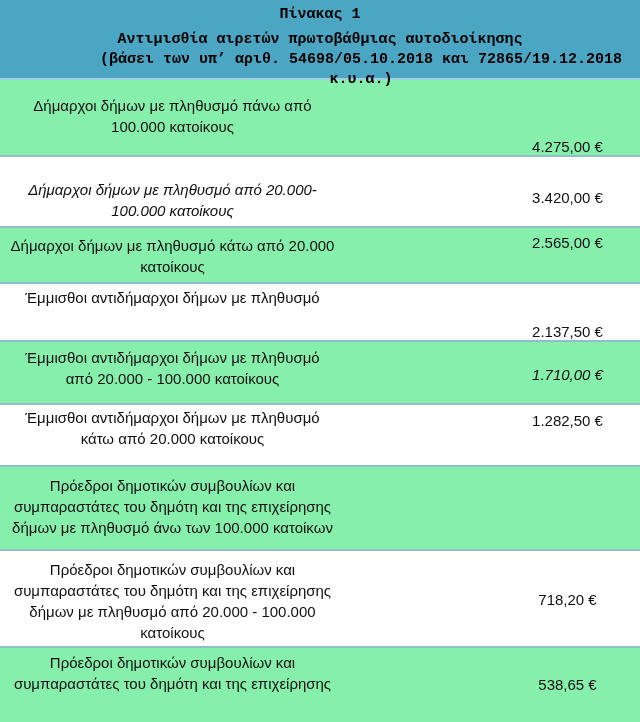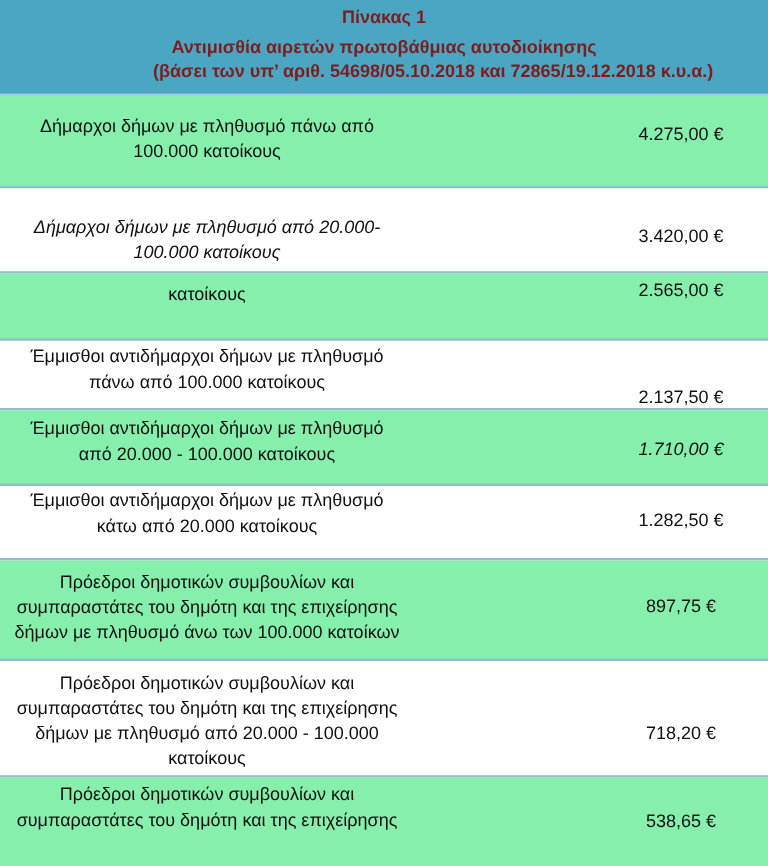--- a/index.html
+++ b/index.html
@@ -4,26 +4,27 @@
   <style>
     html, body { margin: 0; padding: 0; }
     body {
       width: 640px; height: 722px; overflow: hidden;
       background: #ffffff;
       font-family: "Liberation Sans", "DejaVu Sans", sans-serif;
       color: #111;
     }
     .header {
       background: #4ba6c4;
-      color: #7f1d1d;
+      color: #000000;
       height: 80px;
       box-sizing: border-box;
       text-align: center;
       font-weight: bold;
       border-bottom: 2px solid #9fd0df;
+      font-family: Liberation Mono, monospace;
     }
     .header .table-no { font-size: 15px; padding-top: 4px; height: 26px; line-height: 22px; }
     .header .title { font-size: 15px; line-height: 20px; }
     .header .subtitle { font-size: 15px; line-height: 20px; padding-left: 60px; margin-left: 22px; }
     .row {
       display: flex;
       box-sizing: border-box;
       border-bottom: 2px solid #8fbfcd;
     }
     .row.shaded { background: #86efac; }
@@ -38,28 +39,28 @@
       display: flex; flex-direction: column; justify-content: center;
     }
     .cell-value {
       flex: 1;
       font-size: 15px;
       text-align: center;
       box-sizing: border-box;
       padding-left: 150px;
       display: flex; flex-direction: column;
     }
-    .r1 { height: 77px; } .r1 .cell-label { justify-content: flex-start; padding-top: 15px; } .r1 .cell-value { padding-top: 24px; }
+    .r1 { height: 77px; } .r1 .cell-label { justify-content: flex-start; padding-top: 15px; } .r1 .cell-value { padding-top: 24px; justify-content: flex-end; }
     .r2 { height: 71px; } .r2 .cell-label { justify-content: flex-start; padding-top: 22px; font-style: italic; } .r2 .cell-value { padding-top: 32px; }
     .r3 { height: 56px; } .r3 .cell-label { justify-content: flex-start; padding-top: 7px; } .r3 .cell-value { padding-top: 6px; }
     .r4 { height: 58px; } .r4 .cell-label { justify-content: flex-start; padding-top: 3px; } .r4 .cell-value { padding-top: 15px; justify-content: flex-end; }
     .r5 { height: 63px; } .r5 .cell-label { justify-content: flex-start; padding-top: 5px; } .r5 .cell-value { padding-top: 24px; font-style: italic; }
-    .r6 { height: 62px; } .r6 .cell-label { justify-content: flex-start; padding-top: 2px; } .r6 .cell-value { padding-top: 20px; align-items: center; }
+    .r6 { height: 62px; } .r6 .cell-label { justify-content: flex-start; padding-top: 2px; } .r6 .cell-value { padding-top: 7px; align-items: center; }
     .r7 { height: 84px; } .r7 .cell-label { justify-content: flex-start; padding-top: 8px; } .r7 .cell-value { padding-top: 30px; }
-    .r8 { height: 97px; } .r8 .cell-label { justify-content: flex-start; padding-top: 8px; } .r8 .cell-value { padding-top: 52px; }
+    .r8 { height: 97px; } .r8 .cell-label { justify-content: flex-start; padding-top: 8px; } .r8 .cell-value { padding-top: 40px; }
     .r9 { height: 77px; border-bottom: none; } .r9 .cell-label { justify-content: flex-start; padding-top: 4px; } .r9 .cell-value { padding-top: 28px; }
     .line { display: block; white-space: nowrap; }
   </style>
 </head>
 <body>
 
 <div class="header">
   <div class="table-no">Πίνακας 1</div>
   <div class="title">Αντιμισθία αιρετών πρωτοβάθμιας αυτοδιοίκησης</div>
   <div class="subtitle">(βάσει των υπ’ αριθ. 54698/05.10.2018 και 72865/19.12.2018 κ.υ.α.)</div>
@@ -81,31 +82,31 @@
       <span class="line">Δήμαρχοι δήμων με πληθυσμό από 20.000-</span>
       <span class="line">100.000 κατοίκους</span>
     </div>
     <div class="cell-value">
         <span>3.420,00 €</span>
       </div>
   </div>
 
   <div class="row shaded r3">
     <div class="cell-label">
+      <span class="line">Δήμαρχοι δήμων με πληθυσμό κάτω από 20.000</span>
       <span class="line">κατοίκους</span>
     </div>
     <div class="cell-value">
         <span>2.565,00 €</span>
       </div>
   </div>
 
   <div class="row plain r4">
     <div class="cell-label">
       <span class="line">Έμμισθοι αντιδήμαρχοι δήμων με πληθυσμό</span>
-      <span class="line">πάνω από 100.000 κατοίκους</span>
     </div>
     <div class="cell-value">
         <span>2.137,50 €</span>
       </div>
   </div>
 
   <div class="row shaded r5">
     <div class="cell-label">
       <span class="line">Έμμισθοι αντιδήμαρχοι δήμων με πληθυσμό</span>
       <span class="line">από 20.000 - 100.000 κατοίκους</span>
@@ -124,23 +125,20 @@
         <span>1.282,50 €</span>
       </div>
   </div>
 
   <div class="row shaded r7">
     <div class="cell-label">
       <span class="line">Πρόεδροι δημοτικών συμβουλίων και</span>
       <span class="line">συμπαραστάτες του δημότη και της επιχείρησης</span>
       <span class="line">δήμων με πληθυσμό άνω των 100.000 κατοίκων</span>
     </div>
-    <div class="cell-value">
-        <span>897,75 €</span>
-      </div>
   </div>
 
   <div class="row plain r8">
     <div class="cell-label">
       <span class="line">Πρόεδροι δημοτικών συμβουλίων και</span>
       <span class="line">συμπαραστάτες του δημότη και της επιχείρησης</span>
       <span class="line">δήμων με πληθυσμό από 20.000 - 100.000</span>
       <span class="line">κατοίκους</span>
     </div>
     <div class="cell-value">

